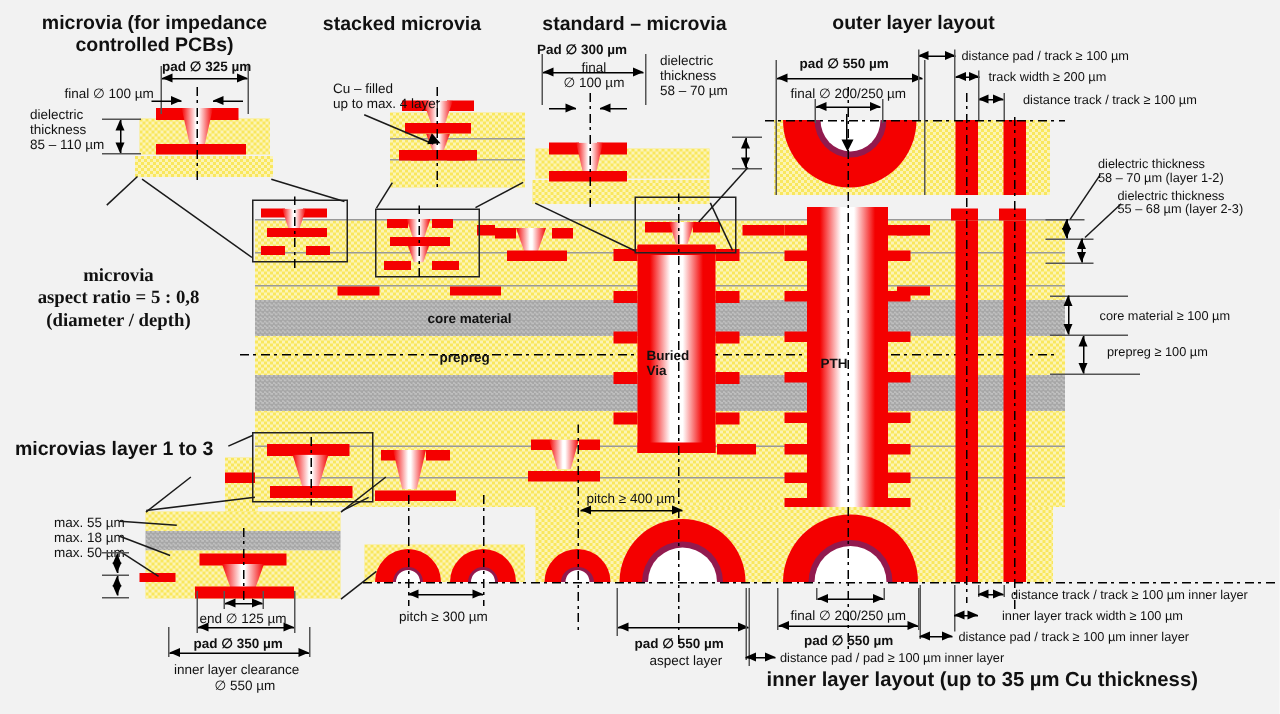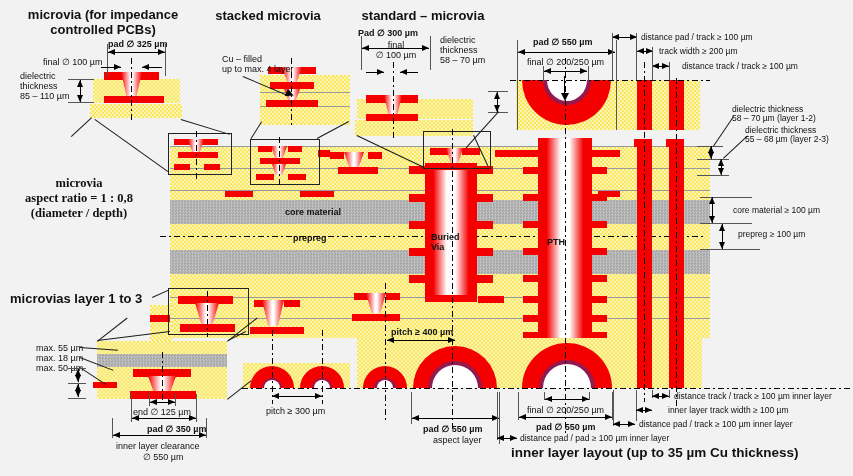--- a/index.html
+++ b/index.html
@@ -229,23 +229,24 @@
   <div class="abs vdash" style="left:452px;top:339px;height:91px;"></div>
   <div class="abs vdash" style="left:272px;top:330px;height:74px;"></div>
   <div class="abs vdash" style="left:322px;top:330px;height:74px;"></div>
 
   <div class="abs title-c" style="left:8px;top:7px;width:190px;">
     <div>microvia (for impedance</div>
     <div>controlled PCBs)</div>
   </div>
   <div class="abs title-c" style="left:352px;top:8px;width:142px;">standard – microvia</div>
   <div class="abs title-c" style="left:198px;top:8px;width:140px;">stacked microvia</div>
+  <div class="abs title-c" style="left:545px;top:7px;width:128px;">outer layer layout</div>
   <div class="abs title-c" style="left:8px;top:176px;width:142px;font-size:12.5px;font-family:Liberation Serif, serif;">
     <div>microvia</div>
-    <div>aspect ratio = 1 : 0,8</div>
+    <div>aspect ratio = 5 : 0,8</div>
     <div>(diameter / depth)</div>
   </div>
   <div class="abs title" style="left:10px;top:291px;">microvias layer 1 to 3</div>
   <div class="abs title" style="left:511px;top:445px;font-size:13.5px;">inner layer layout (up to 35 µm Cu thickness)</div>
 
   <div class="abs lbl lbl-b" style="left:108px;top:39px;">pad ∅ 325 µm</div>
   <div class="abs vline" style="left:107px;top:44px;height:32px;"></div>
   <div class="abs vline" style="left:165px;top:44px;height:32px;"></div>
   <div class="abs harrow" style="left:108px;top:52px;width:57px;"></div>
   <div class="abs lbl" style="left:43px;top:57px;">final ∅ 100 µm</div>
@@ -342,31 +343,31 @@
   <div class="abs hline" style="left:68px;top:398px;width:18px;"></div>
   <div class="abs varrow" style="left:78px;top:369px;height:13px;"></div>
   <div class="abs varrow" style="left:78px;top:384px;height:13px;"></div>
   <div class="abs vline" style="left:149px;top:394px;height:12px;"></div>
   <div class="abs vline" style="left:175px;top:394px;height:12px;"></div>
   <div class="abs harrow" style="left:150px;top:402px;width:25px;"></div>
   <div class="abs lbl" style="left:133px;top:407px;">end ∅ 125 µm</div>
   <div class="abs vline" style="left:131px;top:394px;height:28px;"></div>
   <div class="abs vline" style="left:196px;top:394px;height:28px;"></div>
   <div class="abs harrow" style="left:132px;top:418px;width:64px;"></div>
-  <div class="abs lbl lbl-b" style="left:147px;top:424px;text-align:center;">pad ∅ 350 µm</div>
+  <div class="abs lbl lbl-b" style="left:129px;top:424px;text-align:center;">pad ∅ 350 µm</div>
   <div class="abs vline" style="left:112px;top:418px;height:20px;"></div>
   <div class="abs vline" style="left:206px;top:418px;height:20px;"></div>
   <div class="abs harrow" style="left:113px;top:435px;width:93px;"></div>
   <div class="abs lbl" style="left:116px;top:441px;">inner layer clearance</div>
   <div class="abs lbl" style="left:143px;top:452px;">∅ 550 µm</div>
 
   <div class="abs harrow" style="left:272px;top:396px;width:50px;"></div>
   <div class="abs lbl" style="left:266px;top:406px;">pitch ≥ 300 µm</div>
   <div class="abs harrow" style="left:387px;top:340px;width:68px;"></div>
-  <div class="abs lbl" style="left:391px;top:327px;font-weight:bold;">pitch ≥ 400 µm</div>
+  <div class="abs lbl" style="left:391px;top:327px;">pitch ≥ 400 µm</div>
 
   <div class="abs vline" style="left:411px;top:392px;height:32px;"></div>
   <div class="abs vline" style="left:499px;top:392px;height:52px;"></div>
   <div class="abs harrow" style="left:412px;top:418px;width:87px;"></div>
   <div class="abs lbl lbl-b" style="left:423px;top:424px;">pad ∅ 550 µm</div>
   <div class="abs lbl" style="left:433px;top:435px;">aspect layer</div>
   <div class="abs vline" style="left:544px;top:392px;height:8px;"></div>
   <div class="abs vline" style="left:589px;top:392px;height:8px;"></div>
   <div class="abs harrow" style="left:545px;top:399px;width:44px;"></div>
   <div class="abs lbl" style="left:527px;top:405px;">final ∅ 200/250 µm</div>

